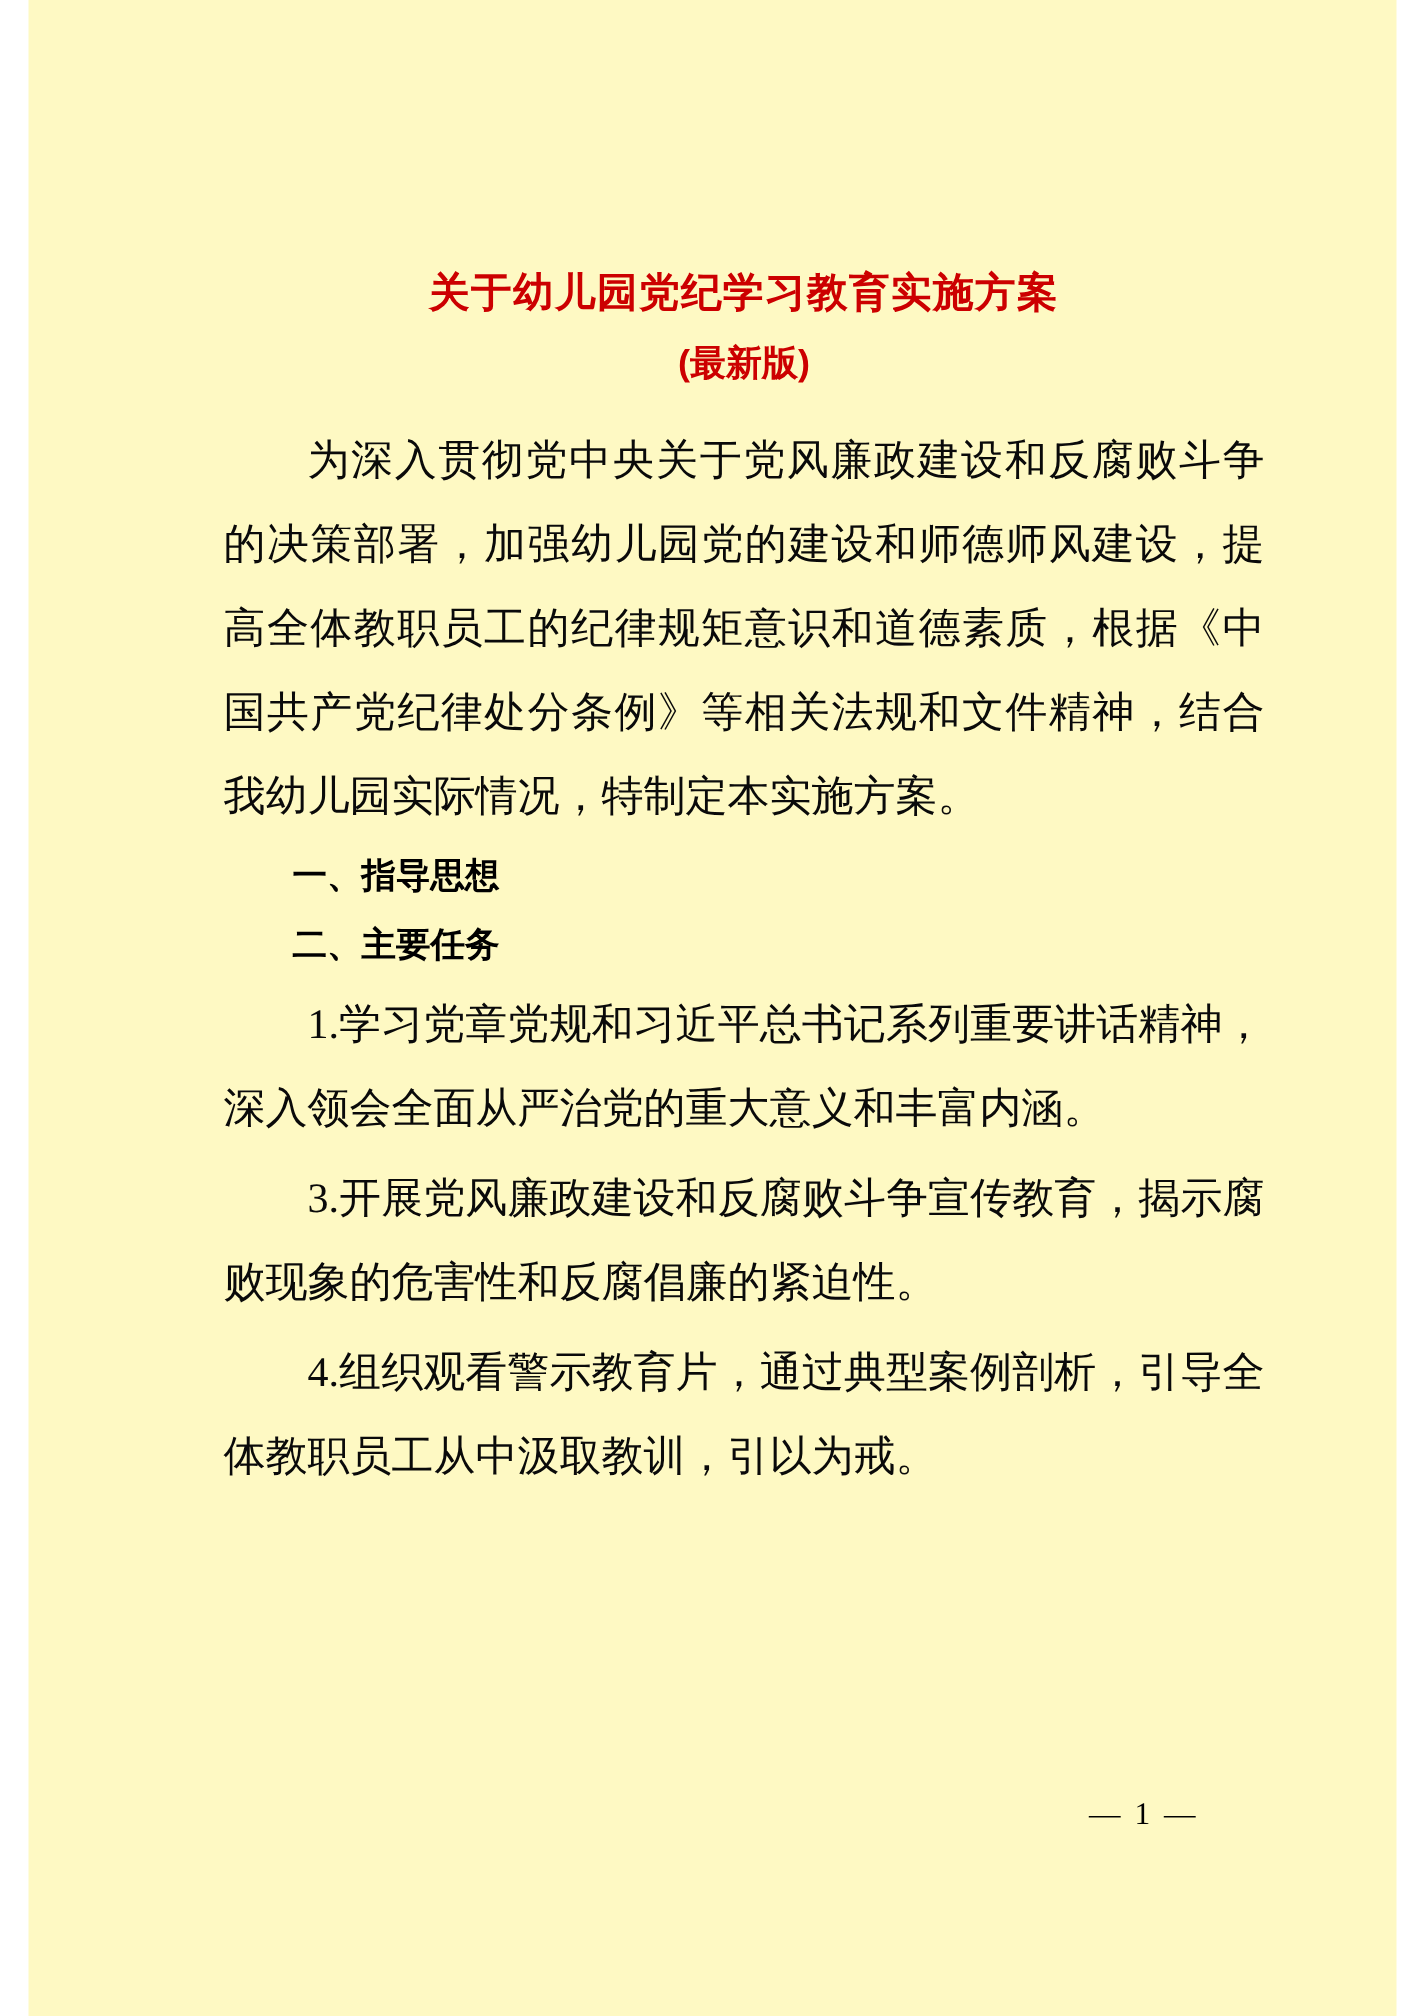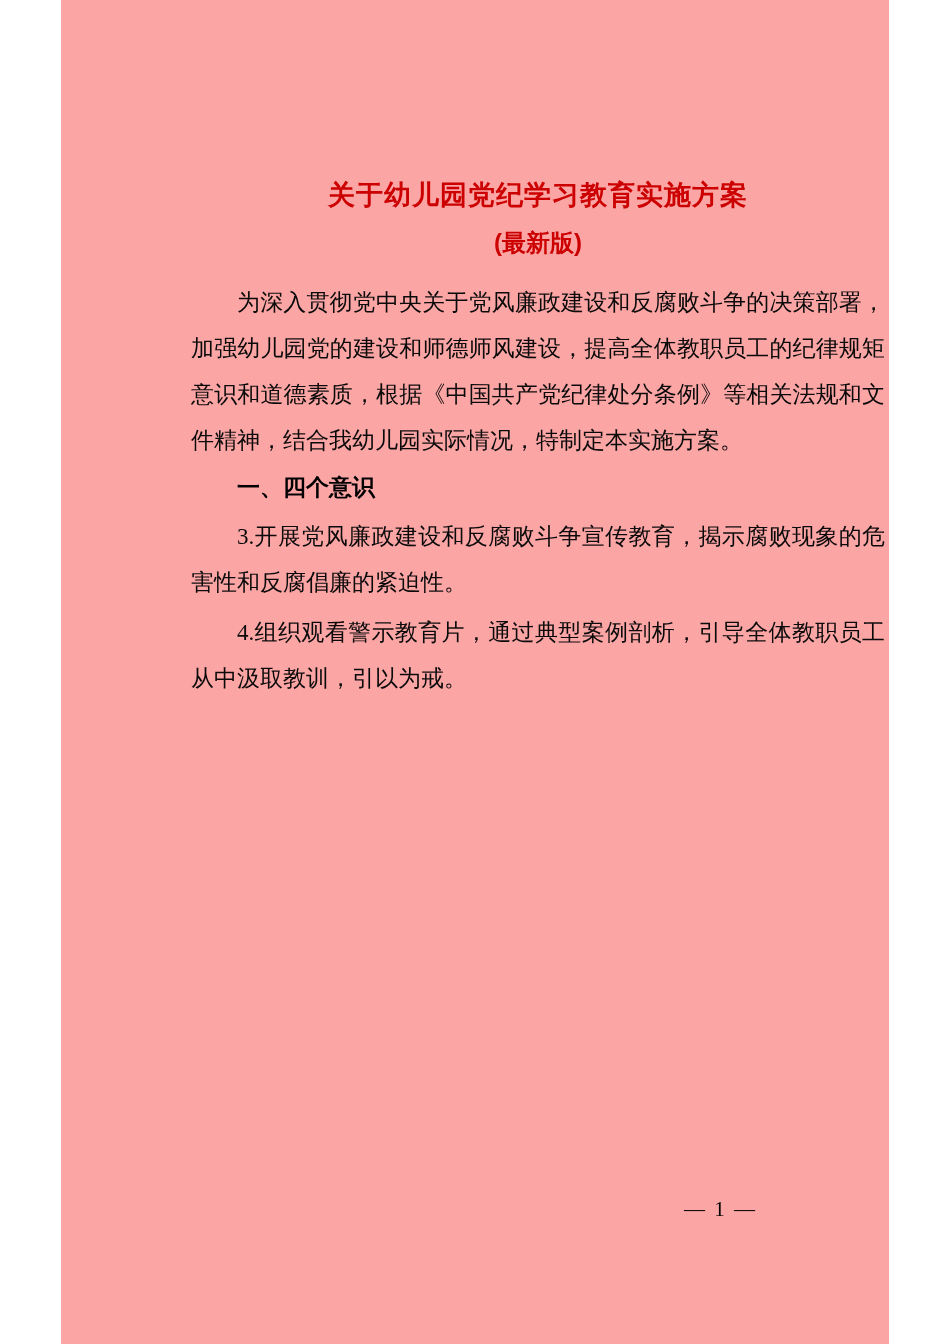--- a/index.html
+++ b/index.html
@@ -1,22 +1,22 @@
 <!DOCTYPE html>
 <html><head>
 <meta charset="utf-8">
 <style>
   * { box-sizing: border-box; }
   html, body { margin: 0; padding: 0; background: #ffffff; }
   .page {
     position: relative;
-    width: 828px;
+    width: 912px;
     height: 1344px;
     margin: 0 auto;
-    background: #fca5a5;
+    background: #fef9c3;
     overflow: hidden;
     font-family: "Liberation Serif", "DejaVu Serif", serif;
     color: #000000;
   }
   .content {
     position: absolute;
     left: 130px;
     top: 178px;
     width: 694px;
   }
@@ -37,21 +37,21 @@
     font-weight: bold;
     font-size: 24px;
     line-height: 1.3;
     color: #cc0000;
   }
   .body-text {
     margin-top: 22px;
   }
   .para {
     margin: 0;
-    font-size: 23px;
+    font-size: 28px;
     line-height: 2.0;
     text-align: justify;
     text-indent: 2em;
     color: #0a0a0a;
   }
   .section-heading {
     margin: 0;
     font-family: "Liberation Sans", "DejaVu Sans", sans-serif;
     font-weight: bold;
     font-size: 23px;
@@ -79,24 +79,26 @@
   <div class="content">
 
     <h1 class="doc-title">关于幼儿园党纪学习教育实施方案</h1>
 
     <h2 class="doc-subtitle">(最新版)</h2>
 
     <div class="body-text">
 
       <p class="para">为深入贯彻党中央关于党风廉政建设和反腐败斗争的决策部署，加强幼儿园党的建设和师德师风建设，提高全体教职员工的纪律规矩意识和道德素质，根据《中国共产党纪律处分条例》等相关法规和文件精神，结合我幼儿园实际情况，特制定本实施方案。</p>
 
-      <h3 class="section-heading">一、四个意识</h3>
+      <h3 class="section-heading">一、指导思想</h3>
 
 
+      <h3 class="section-heading">二、主要任务</h3>
 
+      <p class="para task">1.学习党章党规和习近平总书记系列重要讲话精神，深入领会全面从严治党的重大意义和丰富内涵。</p>
 
       <p class="para task">3.开展党风廉政建设和反腐败斗争宣传教育，揭示腐败现象的危害性和反腐倡廉的紧迫性。</p>
 
       <p class="para task">4.组织观看警示教育片，通过典型案例剖析，引导全体教职员工从中汲取教训，引以为戒。</p>
 
     </div>
   </div>
 
   <div class="page-number">— 1 —</div>
 </div>

